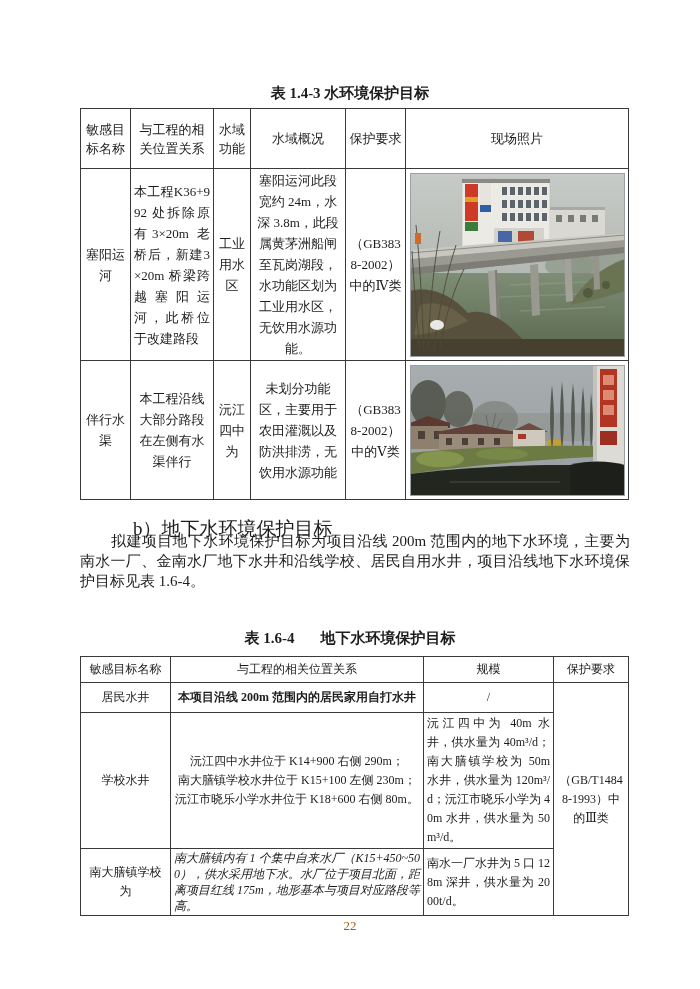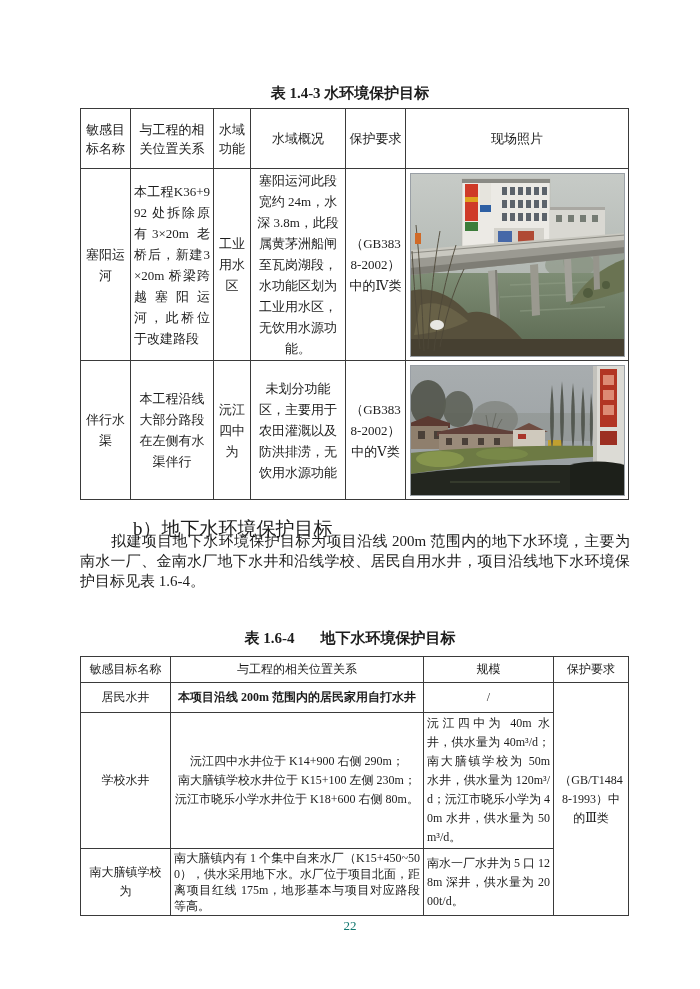--- a/index.html
+++ b/index.html
@@ -5,35 +5,35 @@
   html,body{margin:0;padding:0;background:#ffffff;}
   .page{position:relative;width:700px;height:989px;background:#ffffff;overflow:hidden;
         font-family:"Liberation Serif","DejaVu Serif",serif;color:#1c1c1c;}
   .caption{position:absolute;left:0;width:100%;text-align:center;font-weight:bold;font-size:15px;}
   #caption1{top:84px;}
   #caption2{top:629px;}
   #caption2 .cap-label{margin-right:26px;}
   #section-b{position:absolute;top:516px;left:113px;font-size:19px;margin-left:20px;}
   #para{position:absolute;top:531px;left:80px;width:550px;font-size:15px;line-height:20px;
         text-indent:31px;text-align:justify;}
-  #page-number{position:absolute;top:918px;left:0;width:100%;text-align:center;font-size:13px;color:#0f766e;}
+  #page-number{position:absolute;top:918px;left:0;width:100%;text-align:center;font-size:13px;color:#a16207;}
   table{border-collapse:collapse;table-layout:fixed;position:absolute;left:80px;width:548px;}
   #table1{top:108px;}
   #table2{top:656px;}
   td{border:1px solid #3a3a3a;text-align:center;vertical-align:middle;padding:1px 3px;
      overflow:hidden;word-break:break-all;}
   #table1 td{font-size:13px;line-height:21px;}
   #table1 tr.hrow td{line-height:19px;}
   #table2 td{font-size:12px;line-height:19px;}
   .just{text-align:justify;text-align-last:left;}
   .prelines{white-space:pre-line;}
   .nowrap{white-space:nowrap;word-break:keep-all;font-weight:bold;}
   .photo-cell{padding:0;}
   .photo-cell svg{display:block;margin:2px auto;}
-  .relax{line-height:16px !important;}
+  .relax{line-height:16px !important;font-style:italic;}
 </style>
 </head>
 <body>
 
 <div class="page">
 
   <div id="caption1" class="caption">表 1.4-3 水环境保护目标</div>
 
   <table id="table1">
     <colgroup>

